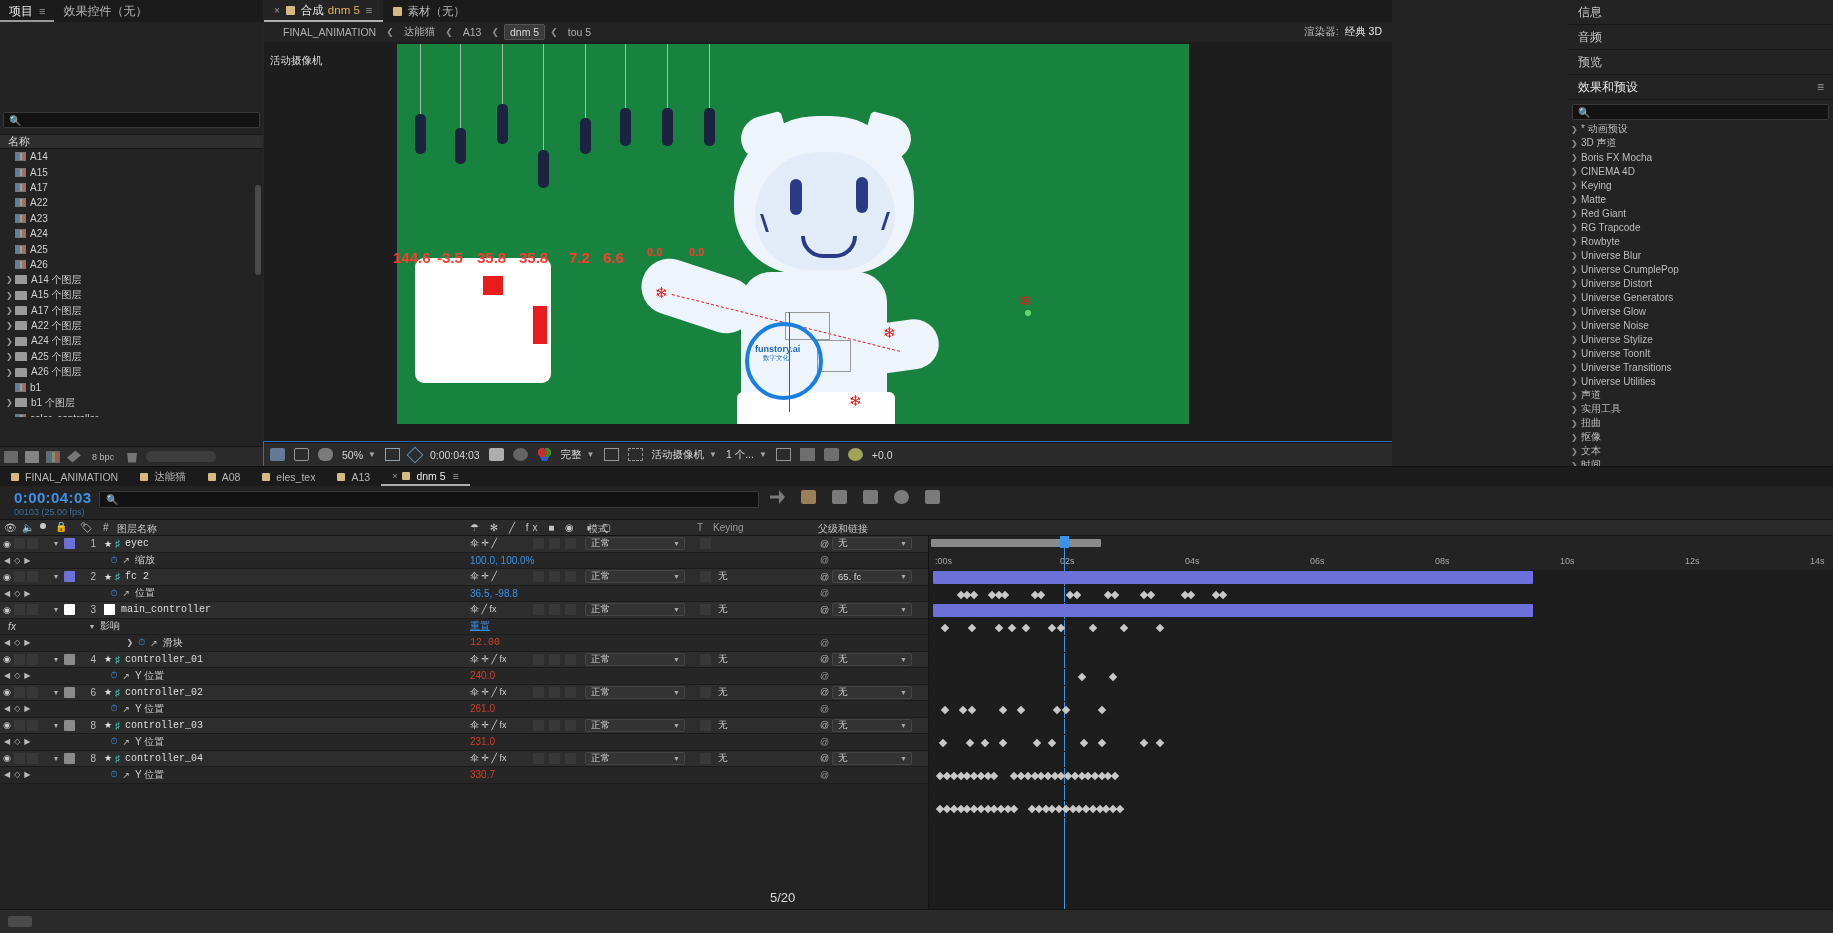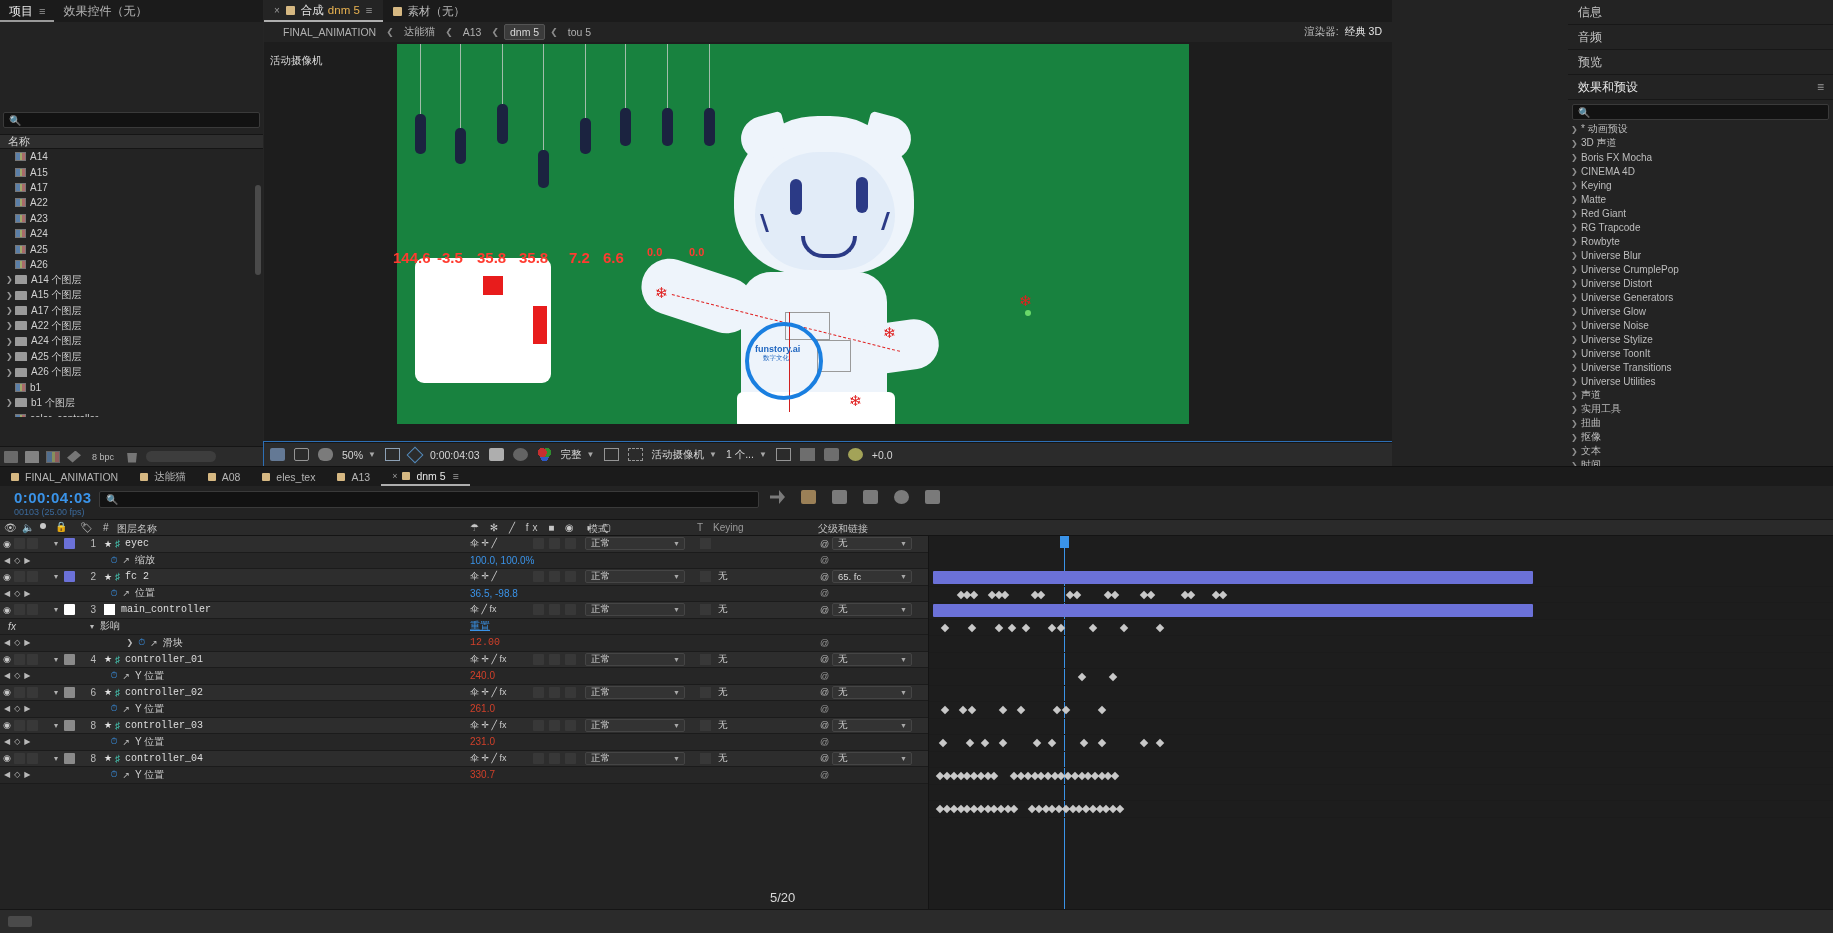--- a/index.html
+++ b/index.html
@@ -586,20 +586,31 @@
       <span style="position:absolute;left:470px;top:2px;letter-spacing:4px;">☂ ✻ ╱ fx ■ ◉ ◑ ▢</span>
       <span style="position:absolute;left:588px;top:2px;">模式</span>
       <span style="position:absolute;left:697px;top:2px;color:#9a9a9a;">T</span>
       <span style="position:absolute;left:713px;top:2px;color:#9a9a9a;">Keying</span>
       <span style="position:absolute;left:818px;top:2px;">父级和链接</span>
     </div>
 
     <div id="layers">
 
       <div id="tracks">
+        <div id="ruler">
+          <div id="wa"></div>
+        <div class="tick" style="left: 6px;">:00s</div>
+            <div class="tick" style="left: 131px;">02s</div>
+            <div class="tick" style="left: 256px;">04s</div>
+            <div class="tick" style="left: 381px;">06s</div>
+            <div class="tick" style="left: 506px;">08s</div>
+            <div class="tick" style="left: 631px;">10s</div>
+            <div class="tick" style="left: 756px;">12s</div>
+            <div class="tick" style="left: 881px;">14s</div>
+          </div>
         <div id="cti" style="left:135px;">
           <div id="cti-head"></div>
         </div>
 
       <div class="trow" style="top: 34px;">
             <div class="tbar" style="left: 4px; width: 600px; background: rgb(107, 113, 216);"></div>
           </div>
           <div class="trow" style="top: 50.5px;">
             <div class="kf" style="left: 28.64px; top: 5px;"></div>
             <div class="kf" style="left: 35.36px; top: 5px;"></div>

